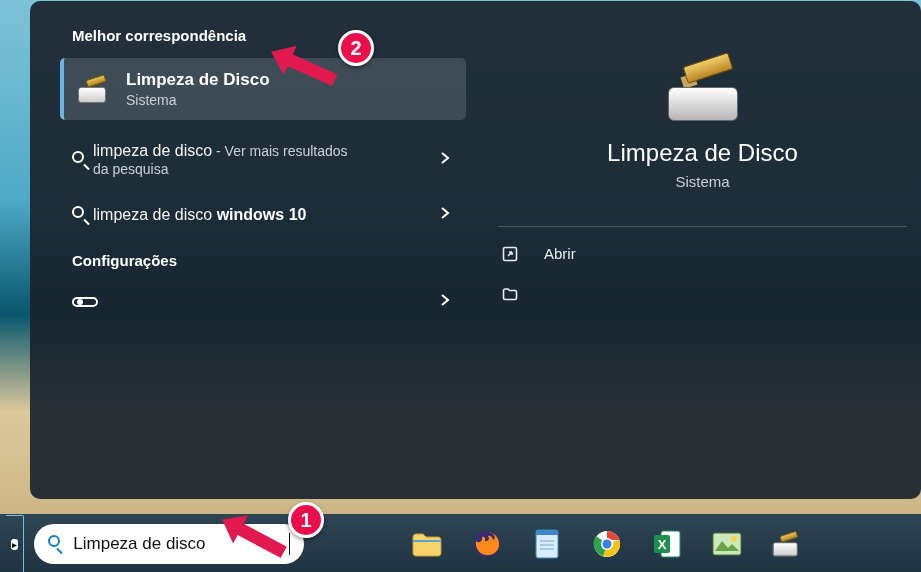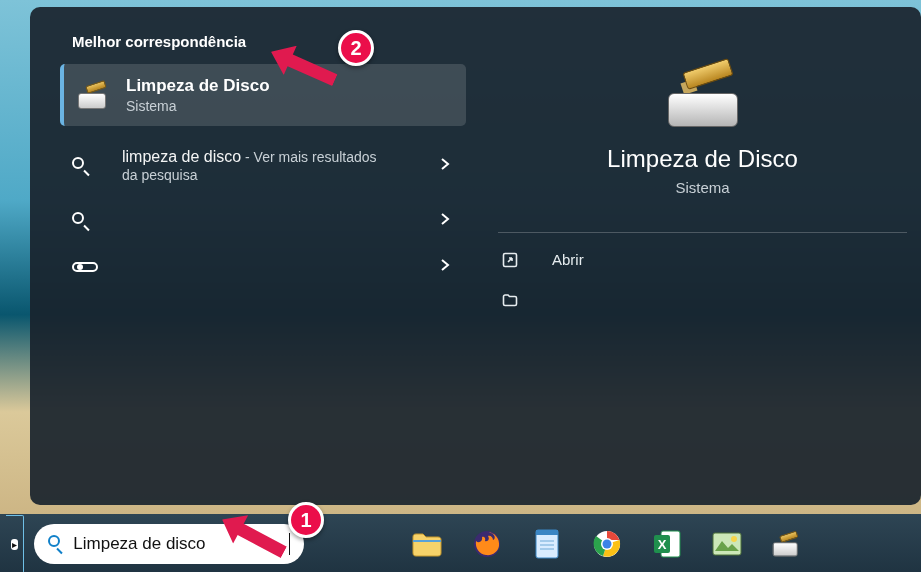--- a/index.html
+++ b/index.html
@@ -7,21 +7,21 @@
     width: 921px;
     height: 572px;
     font-family: "Segoe UI", sans-serif;
     background: linear-gradient(180deg, #7ec3d8 0%, #4fa9c7 35%, #09566e 55%, #dbc99a 72%, #c5ab79 100%);
     position: relative;
     overflow: hidden;
   }
   
   .search-panel {
     position: absolute;
-    top: 7px;
+    top: 1px;
     left: 30px;
     width: 891px;
     height: 498px;
     display: flex;
     border-radius: 10px;
     background: rgba(25,35,45,0.92);
     overflow: hidden;
   }
   .left-col {
     width: 448px;
@@ -76,21 +76,21 @@
     width: 20px; height: 8px;
     background: linear-gradient(#e9c25e,#b8861f);
     border: 1px solid #7d5a10;
     border-radius: 2px;
     transform: rotate(-18deg);
     position: absolute; top: 2px; left: 8px;
   }
   .result-row {
     display: flex;
     align-items: center;
-    gap: 32px;
+    gap: 3px;
     margin: 0 6px 0 22px;
     padding: 14px 8px 14px 14px;
     cursor: pointer;
   }
   .result-row .chev {
     margin-left: auto;
     margin-right: 8px;
     color: #fff;
   }
   .result-text { font-size: 16px; color: #fff; }
@@ -159,21 +159,21 @@
     margin-bottom: 36px;
   }
   .hr {
     height: 1px;
     background: rgba(255,255,255,0.22);
     margin: 0 0 6px 0;
   }
   .action-row {
     display: flex;
     align-items: center;
-    gap: 34px;
+    gap: 26px;
     padding: 12px 4px;
     cursor: pointer;
     font-size: 15px;
     color: #e6ecef;
   }
   .action-row svg, .action-row .glyph { width:16px; height:16px; stroke:#e6ecef; fill:none; stroke-width:1.6; min-width:16px; }
 
   
   .taskbar {
     position: absolute;
@@ -295,28 +295,32 @@
             <path d="M2 2 L8 7 L2 12" stroke="#fff" stroke-width="2" fill="none"></path>
           </svg>
       </div>
     </div>
 
     <div class="result-row">
       <div class="mag-icon">
           <div class="circle"></div>
           <div class="handle"></div>
         </div>
+      <div class="result-text">
+        <span class="light">limpeza de disco </span><span class="bold">windows 10</span>
+      </div>
       <div class="chev">
         <svg width="10" height="14" viewBox="0 0 10 14">
             <path d="M2 2 L8 7 L2 12" stroke="#fff" stroke-width="2" fill="none"></path>
           </svg>
       </div>
     </div>
 
 
+    <div class="section-heading">Configurações</div>
 
     <div class="result-row">
       <div class="settings-icon"></div>
       <div class="chev">
         <svg width="10" height="14" viewBox="0 0 10 14">
             <path d="M2 2 L8 7 L2 12" stroke="#fff" stroke-width="2" fill="none"></path>
           </svg>
       </div>
     </div>
   </div>

